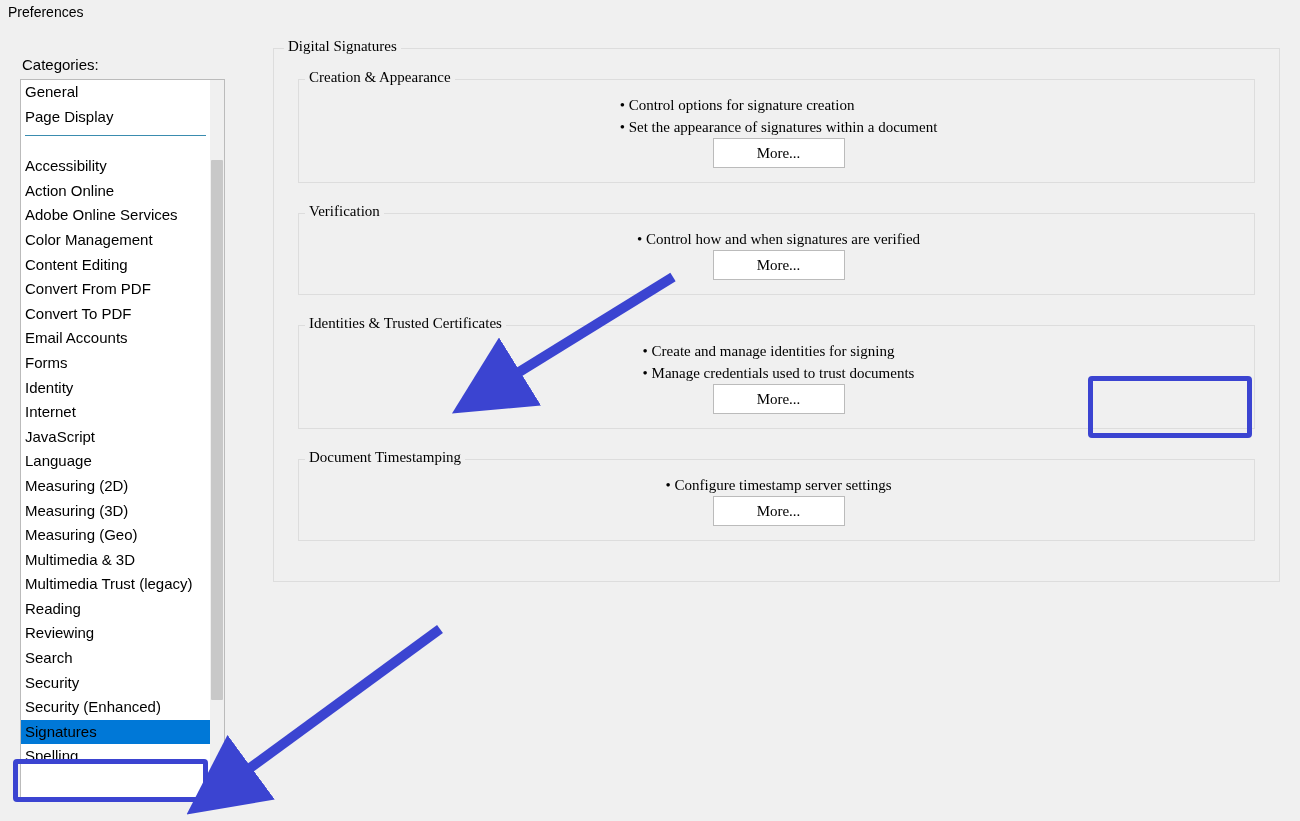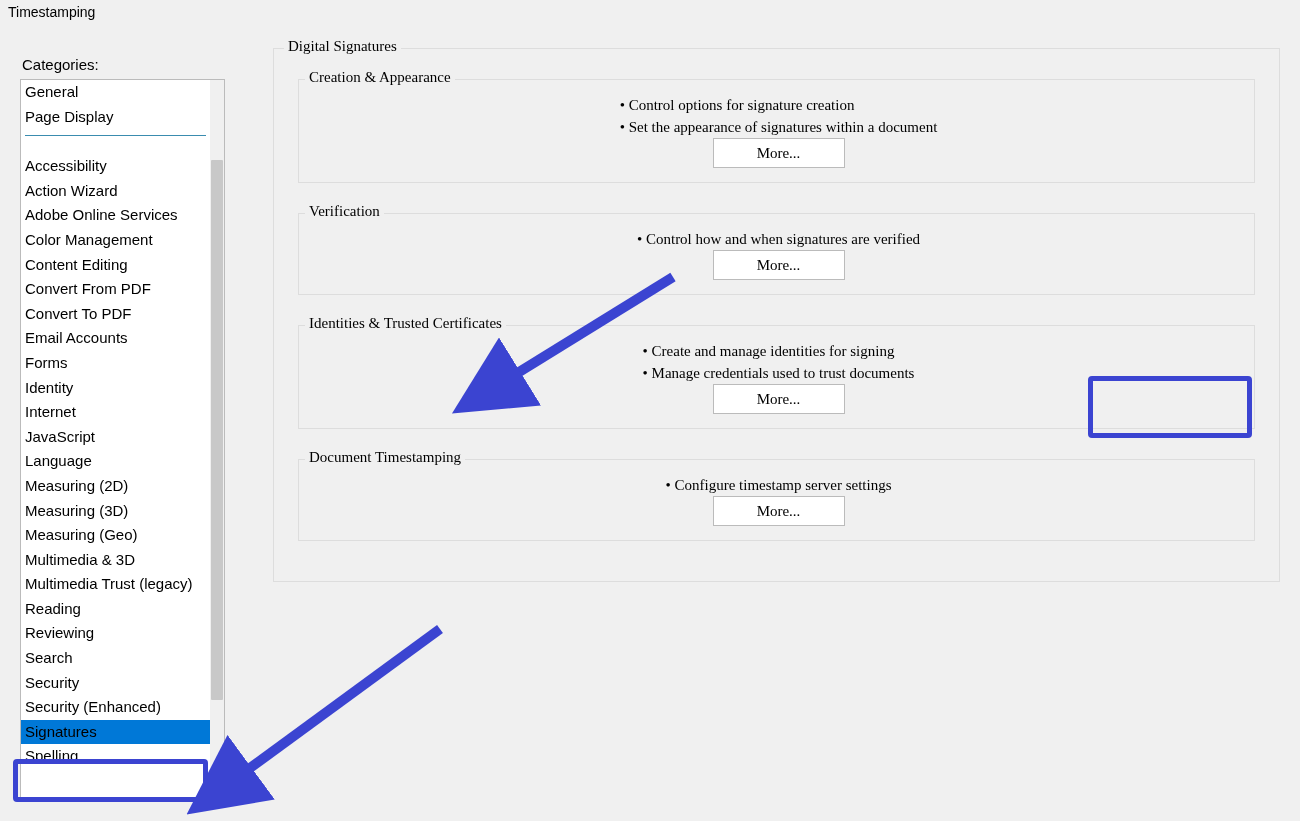--- a/index.html
+++ b/index.html
@@ -135,33 +135,33 @@
 
 .arrow {
   position: absolute;
   pointer-events: none;
 }
 .arrow svg { overflow: visible; }
 </style>
 </head>
 <body>
 
-<div class="window-title">Timestamping</div>
+<div class="window-title">Preferences</div>
 
 <div class="main-area">
 
   <div class="left-col">
     <div class="cat-label">Categories:</div>
     <div class="listbox">
       <div class="listbox-inner" id="listbox-inner">
           <div class="cat-item">General</div>
           <div class="cat-item">Page Display</div>
           <div class="cat-divider"></div>
           <div class="cat-item">Accessibility</div>
-          <div class="cat-item">Action Wizard</div>
+          <div class="cat-item">Action Online</div>
           <div class="cat-item">Adobe Online Services</div>
           <div class="cat-item">Color Management</div>
           <div class="cat-item">Content Editing</div>
           <div class="cat-item">Convert From PDF</div>
           <div class="cat-item">Convert To PDF</div>
           <div class="cat-item">Email Accounts</div>
           <div class="cat-item">Forms</div>
           <div class="cat-item">Identity</div>
           <div class="cat-item">Internet</div>
           <div class="cat-item">JavaScript</div>

